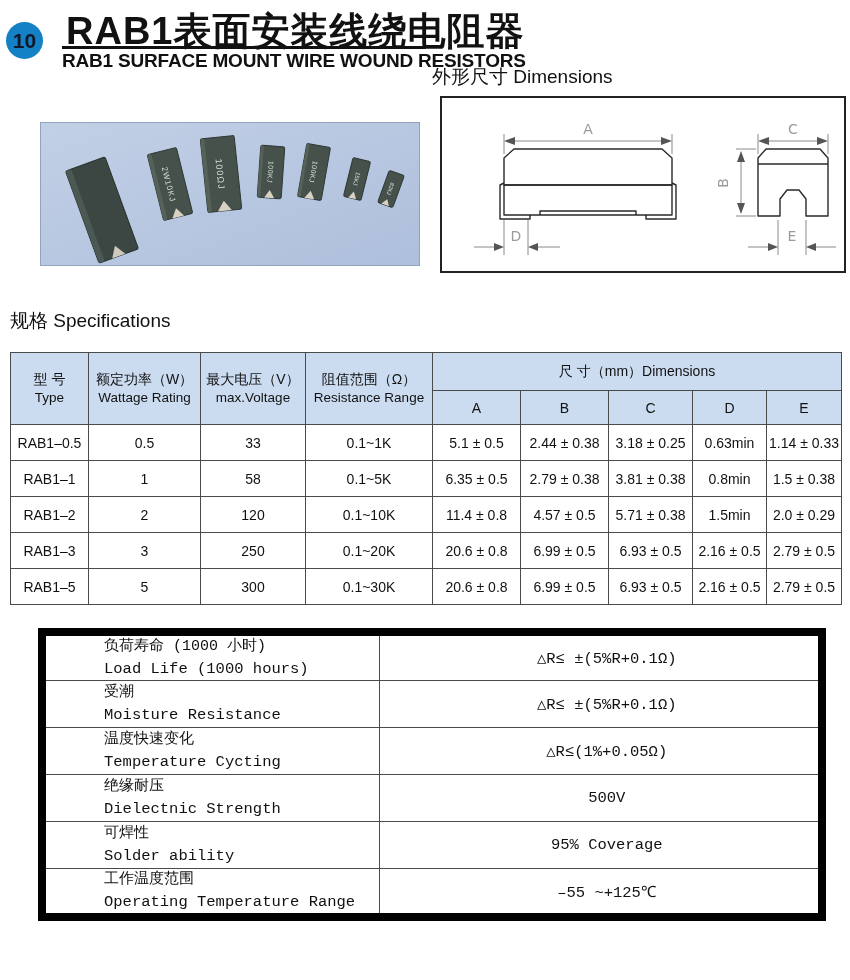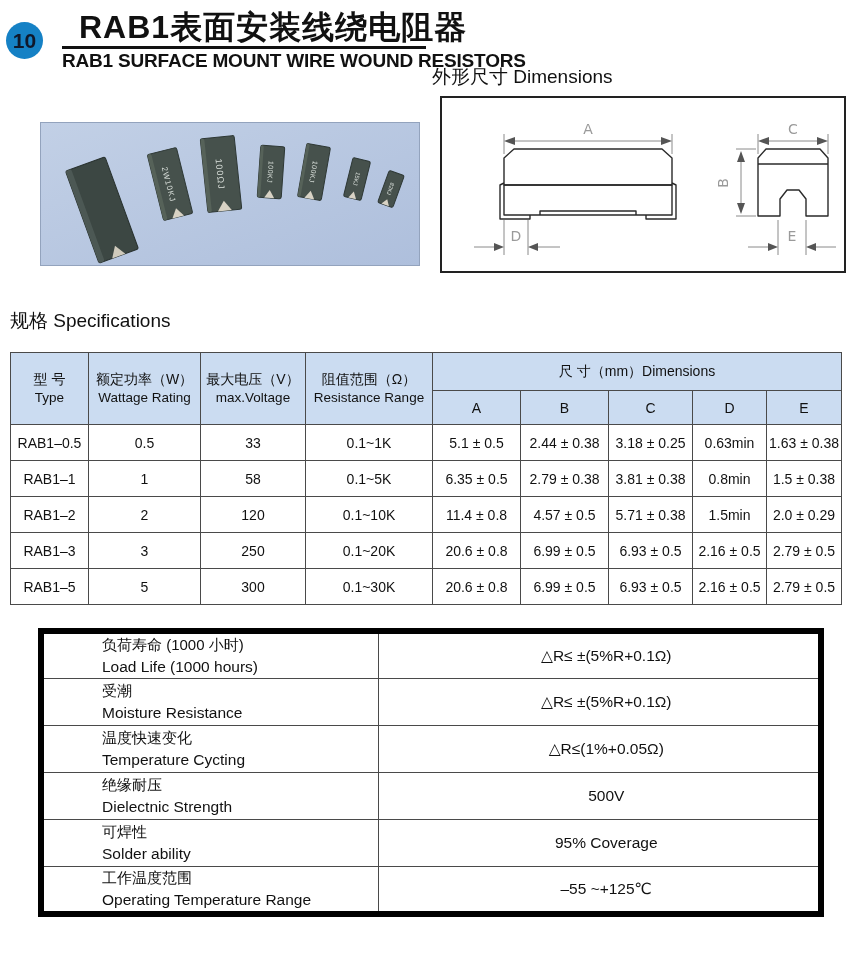--- a/index.html
+++ b/index.html
@@ -3,21 +3,21 @@
 <meta charset="utf-8">
 <style>
   * { margin:0; padding:0; box-sizing:border-box; }
   body { background:#ffffff; font-family:"Liberation Sans","DejaVu Sans",sans-serif; color:#111; }
   .page { position:relative; width:850px; height:980px; background:#fff; overflow:hidden; }
 
   
   .badge { position:absolute; left:6px; top:22px; width:37px; height:37px; border-radius:50%;
            background:#1581c5; color:#0f172a; font-size:21px; font-weight:bold;
            display:flex; align-items:center; justify-content:center; }
-  .title-zh { position:absolute; left:79px; top:6px; font-size:32px; font-weight:bold; letter-spacing:1px; white-space:nowrap; }
+  .title-zh { position:absolute; left:66px; top:6px; font-size:38px; font-weight:bold; letter-spacing:1px; white-space:nowrap; }
   .title-rule { position:absolute; left:62px; top:46px; width:364px; height:3px; background:#111; }
   .title-en { position:absolute; left:62px; top:50px; font-size:19px; font-weight:bold; letter-spacing:-0.2px; white-space:nowrap; }
   .dims-heading { position:absolute; left:432px; top:64px; font-size:19px; white-space:nowrap; }
   .spec-heading { position:absolute; left:10px; top:308px; font-size:19px; white-space:nowrap; }
 
   
   .photo-panel { position:absolute; left:40px; top:122px; width:380px; height:144px; }
   .diagram-panel { position:absolute; left:440px; top:96px; width:406px; height:177px;
                    background:#fff; border:2px solid #222; }
 
@@ -28,21 +28,21 @@
   .spec-table td.hd { background:#cbdcf1; }
   .spec-table .zh { font-size:14px; line-height:19px; }
   .spec-table .en { font-size:13.5px; line-height:18px; }
   .spec-table tr.r1 td { height:38px; }
   .spec-table tr.r2 td { height:34px; }
   .spec-table tr.data td { height:36px; font-size:14px; }
   .spec-table { border:1px solid #8b5cf6; }
 
   
   .char-table { position:absolute; left:38px; top:628px; width:780px; border-collapse:collapse; table-layout:fixed; }
-  .char-table { border:6px solid #000000; }
+  .char-table { border:8px solid #000000;font-family:Liberation Mono, monospace; }
   .char-table td { border:1px solid #4a4a4a; background:#fff; vertical-align:middle;padding-left:16px; }
   .char-table td.lbl { padding-left:58px; }
   .char-table td.val { text-align:center; font-size:15.5px; }
   .char-table tr td { height:47px; }
   .char-table .zh { font-size:15px; line-height:22px; }
   .char-table .en { font-size:15.5px; line-height:22px; }
 </style>
 </head>
 <body>
 
@@ -214,21 +214,21 @@
     </tr>
     <tr class="data">
       <td>RAB1–0.5</td>
       <td>0.5</td>
       <td>33</td>
       <td>0.1~1K</td>
       <td>5.1 ± 0.5</td>
       <td>2.44 ± 0.38</td>
       <td>3.18 ± 0.25</td>
       <td>0.63min</td>
-      <td>1.63 ± 0.38</td>
+      <td>1.14 ± 0.33</td>
     </tr>
     <tr class="data">
       <td>RAB1–1</td>
       <td>1</td>
       <td>58</td>
       <td>0.1~5K</td>
       <td>6.35 ± 0.5</td>
       <td>2.79 ± 0.38</td>
       <td>3.81 ± 0.38</td>
       <td>0.8min</td>

